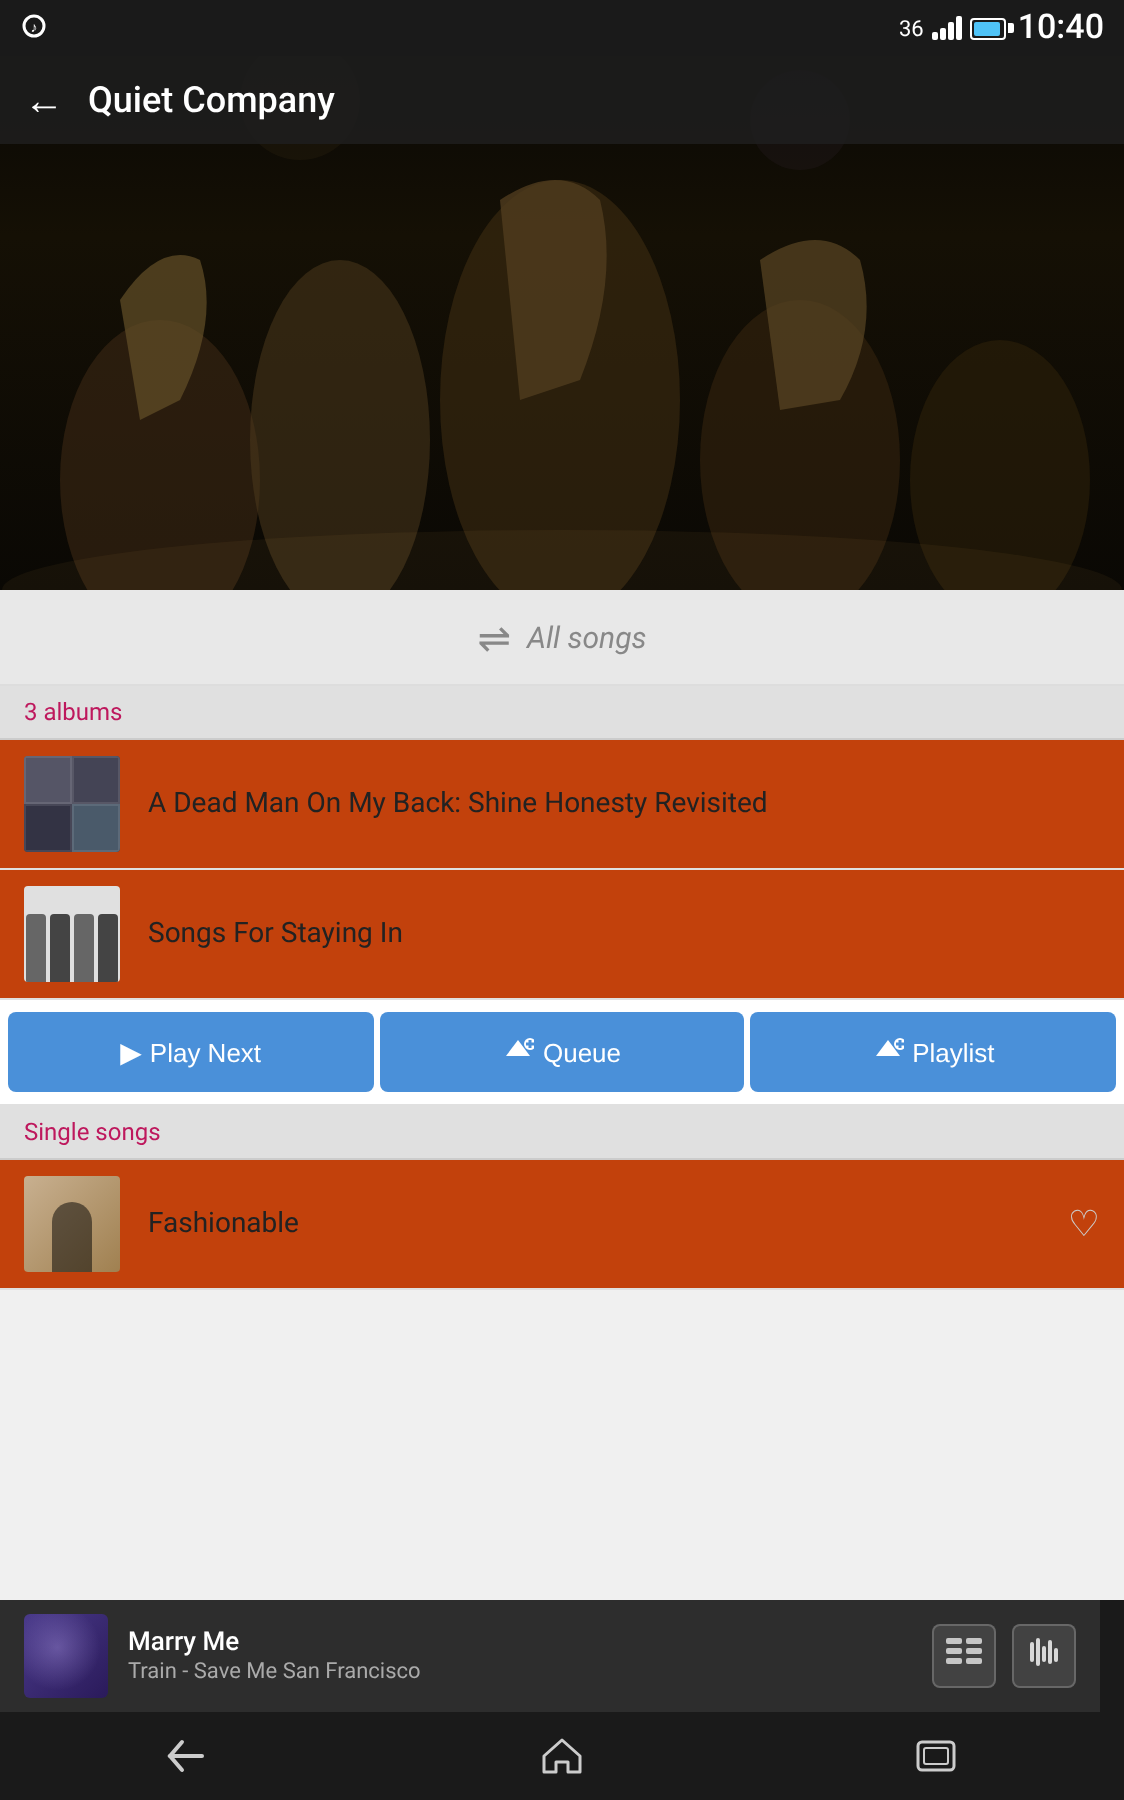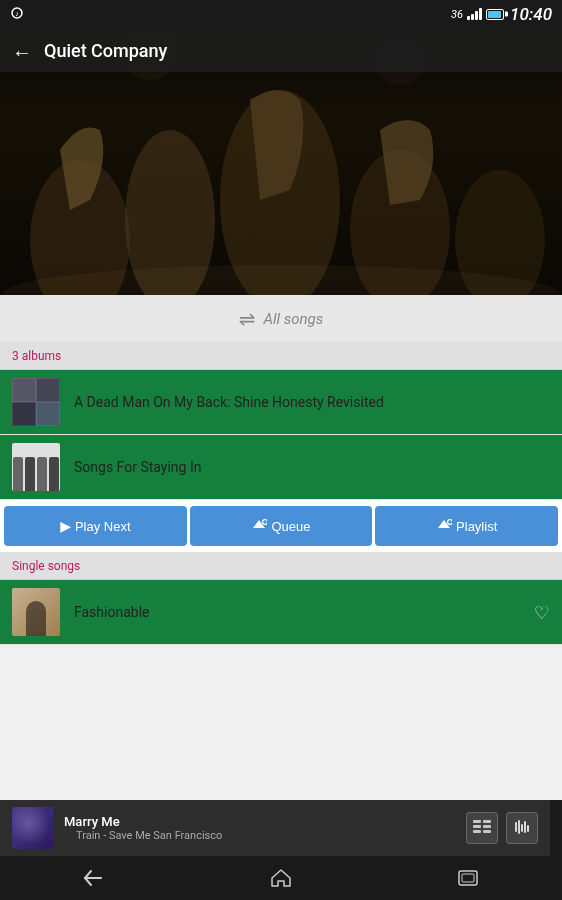--- a/index.html
+++ b/index.html
@@ -29,21 +29,20 @@
       left: 10px;
       font-size: 11px;
       color: white;
     }
     .status-right {
       display: flex;
       align-items: center;
       gap: 4px;
       font-size: 11px;
       color: white;
-      font-style: italic;
     }
     .signal-bars {
       display: flex;
       gap: 1px;
       align-items: flex-end;
       height: 12px;
     }
     .signal-bar {
       width: 3px;
       background: white;
@@ -169,21 +168,21 @@
     .section-header {
       background: #e0e0e0;
       padding: 6px 12px;
       font-size: 12px;
       color: #be185d;
       border-bottom: 1px solid #ccc;
     }
 
     
     .list-item {
-      background: #15803d;
+      background: #c2410c;
       display: flex;
       align-items: center;
       padding: 8px 12px;
       border-bottom: 1px solid #e0e0e0;
       min-height: 62px;
       cursor: pointer;
     }
     .album-thumb {
       width: 48px;
       height: 48px;
@@ -280,21 +279,20 @@
       white-space: nowrap;
       overflow: hidden;
       text-overflow: ellipsis;
     }
     .np-subtitle {
       font-size: 11px;
       color: #aaa;
       white-space: nowrap;
       overflow: hidden;
       text-overflow: ellipsis;
-      margin-left: 12px;
     }
     .np-actions {
       display: flex;
       gap: 8px;
       align-items: center;
     }
     .np-action-btn {
       width: 32px;
       height: 32px;
       background: rgba(255,255,255,0.1);

